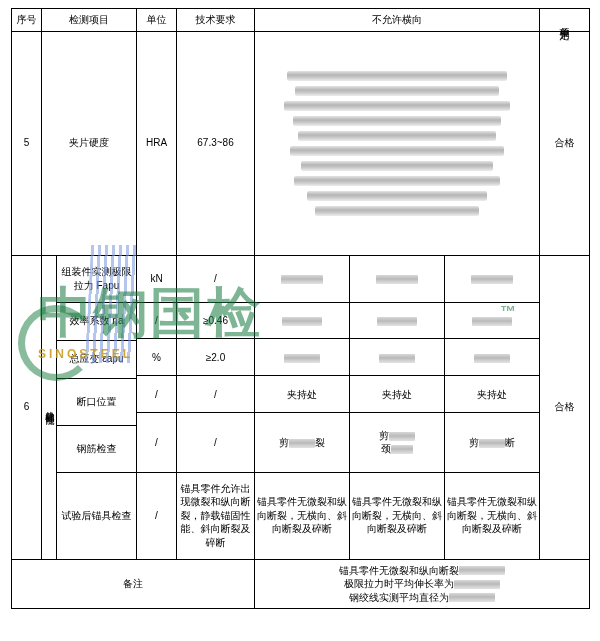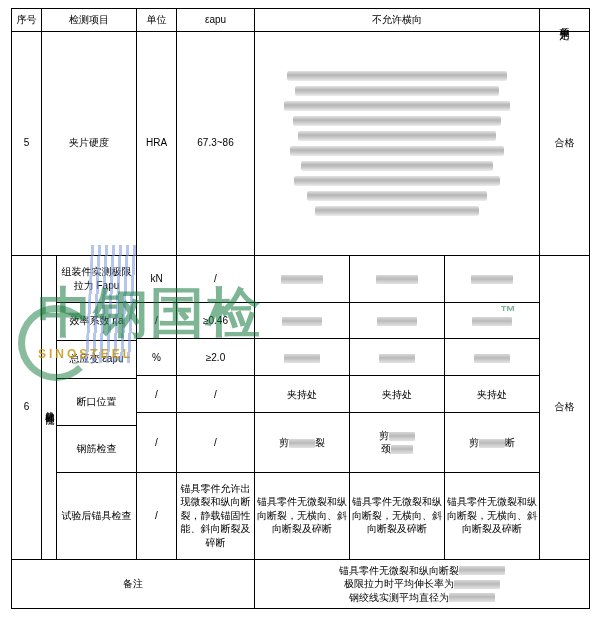--- a/index.html
+++ b/index.html
@@ -122,21 +122,21 @@
     <col style="width:95px">
     <col style="width:95px">
     <col style="width:50px">
   </colgroup>
 
   <tbody>
       <tr class="hdr">
     <td>序号</td>
     <td>检测项目</td>
     <td>单位</td>
-    <td>εapu</td>
+    <td>技术要求</td>
     <td colspan="3">不允许横向</td>
     <td>
       <span class="vert">单项判定</span>
     </td>
   </tr>
 
   <tr>
     <td style="height:215px">5</td>
     <td>夹片硬度</td>
     <td>HRA</td>

